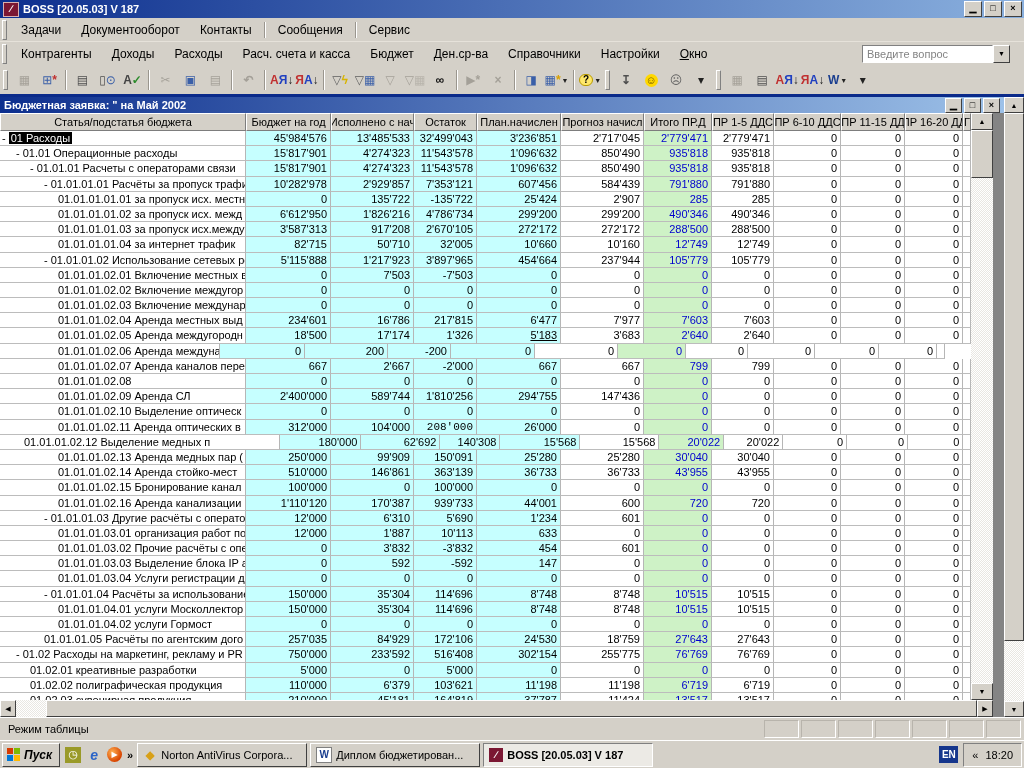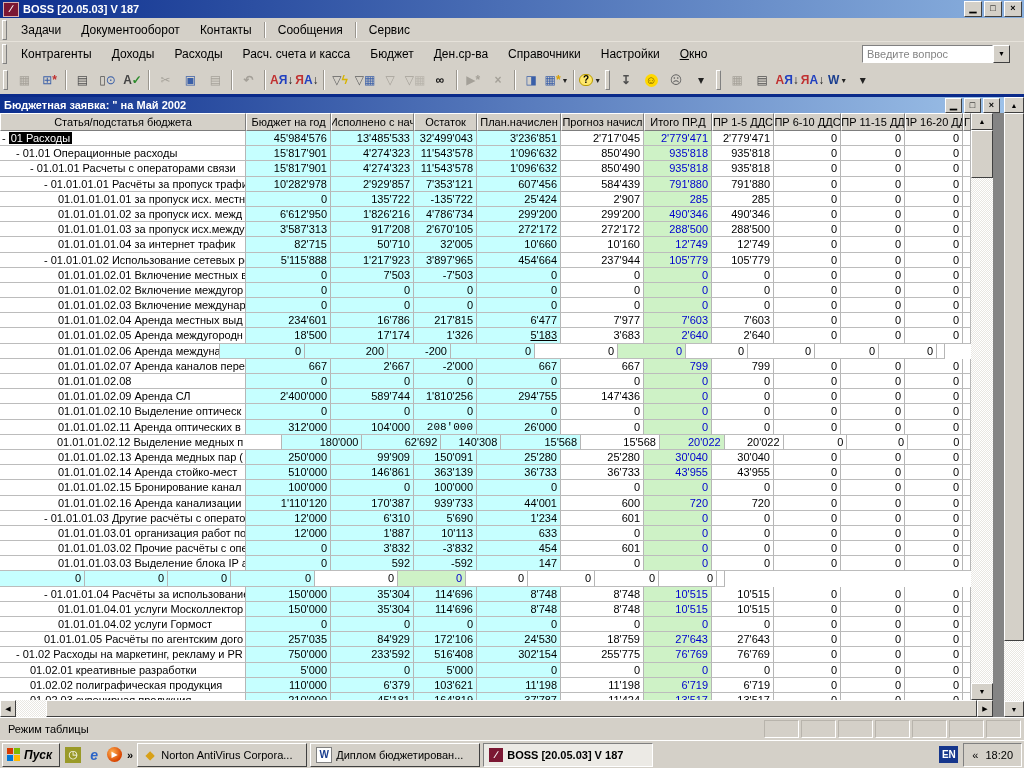--- a/index.html
+++ b/index.html
@@ -580,21 +580,21 @@
         <div class="cell num cyan" style="width: 84px;">26'000</div>
         <div class="cell num" style="width: 83px;">0</div>
         <div class="cell num green" style="width: 68px;">0</div>
         <div class="cell num" style="width: 62px;">0</div>
         <div class="cell num" style="width: 67px;">0</div>
         <div class="cell num" style="width: 64px;">0</div>
         <div class="cell num" style="width: 58px;">0</div>
         <div class="cell sliver" style="width: 8px;"></div>
       </div>
       <div class="row">
-        <div class="cell label" style="width: 294px; padding-left: 57px;"><span>01.01.01.02.12 Выделение медных п</span></div>
+        <div class="cell label" style="width: 294px; padding-left: 24px;"><span>01.01.01.02.12 Выделение медных п</span></div>
         <div class="cell num cyan" style="width: 85px;">180'000</div>
         <div class="cell num cyan" style="width: 83px;">62'692</div>
         <div class="cell num cyan" style="width: 63px;">140'308</div>
         <div class="cell num cyan" style="width: 84px;">15'568</div>
         <div class="cell num" style="width: 83px;">15'568</div>
         <div class="cell num green" style="width: 68px;">20'022</div>
         <div class="cell num" style="width: 62px;">20'022</div>
         <div class="cell num" style="width: 67px;">0</div>
         <div class="cell num" style="width: 64px;">0</div>
         <div class="cell num" style="width: 58px;">0</div>
@@ -706,20 +706,21 @@
         <div class="cell num cyan" style="width: 84px;">147</div>
         <div class="cell num" style="width: 83px;">0</div>
         <div class="cell num green" style="width: 68px;">0</div>
         <div class="cell num" style="width: 62px;">0</div>
         <div class="cell num" style="width: 67px;">0</div>
         <div class="cell num" style="width: 64px;">0</div>
         <div class="cell num" style="width: 58px;">0</div>
         <div class="cell sliver" style="width: 8px;"></div>
       </div>
       <div class="row">
+        <div class="cell label" style="width: 246px; padding-left: 58px;"><span>01.01.01.03.04 Услуги регистрации д</span></div>
         <div class="cell num cyan" style="width: 85px;">0</div>
         <div class="cell num cyan" style="width: 83px;">0</div>
         <div class="cell num cyan" style="width: 63px;">0</div>
         <div class="cell num cyan" style="width: 84px;">0</div>
         <div class="cell num" style="width: 83px;">0</div>
         <div class="cell num green" style="width: 68px;">0</div>
         <div class="cell num" style="width: 62px;">0</div>
         <div class="cell num" style="width: 67px;">0</div>
         <div class="cell num" style="width: 64px;">0</div>
         <div class="cell num" style="width: 58px;">0</div>

